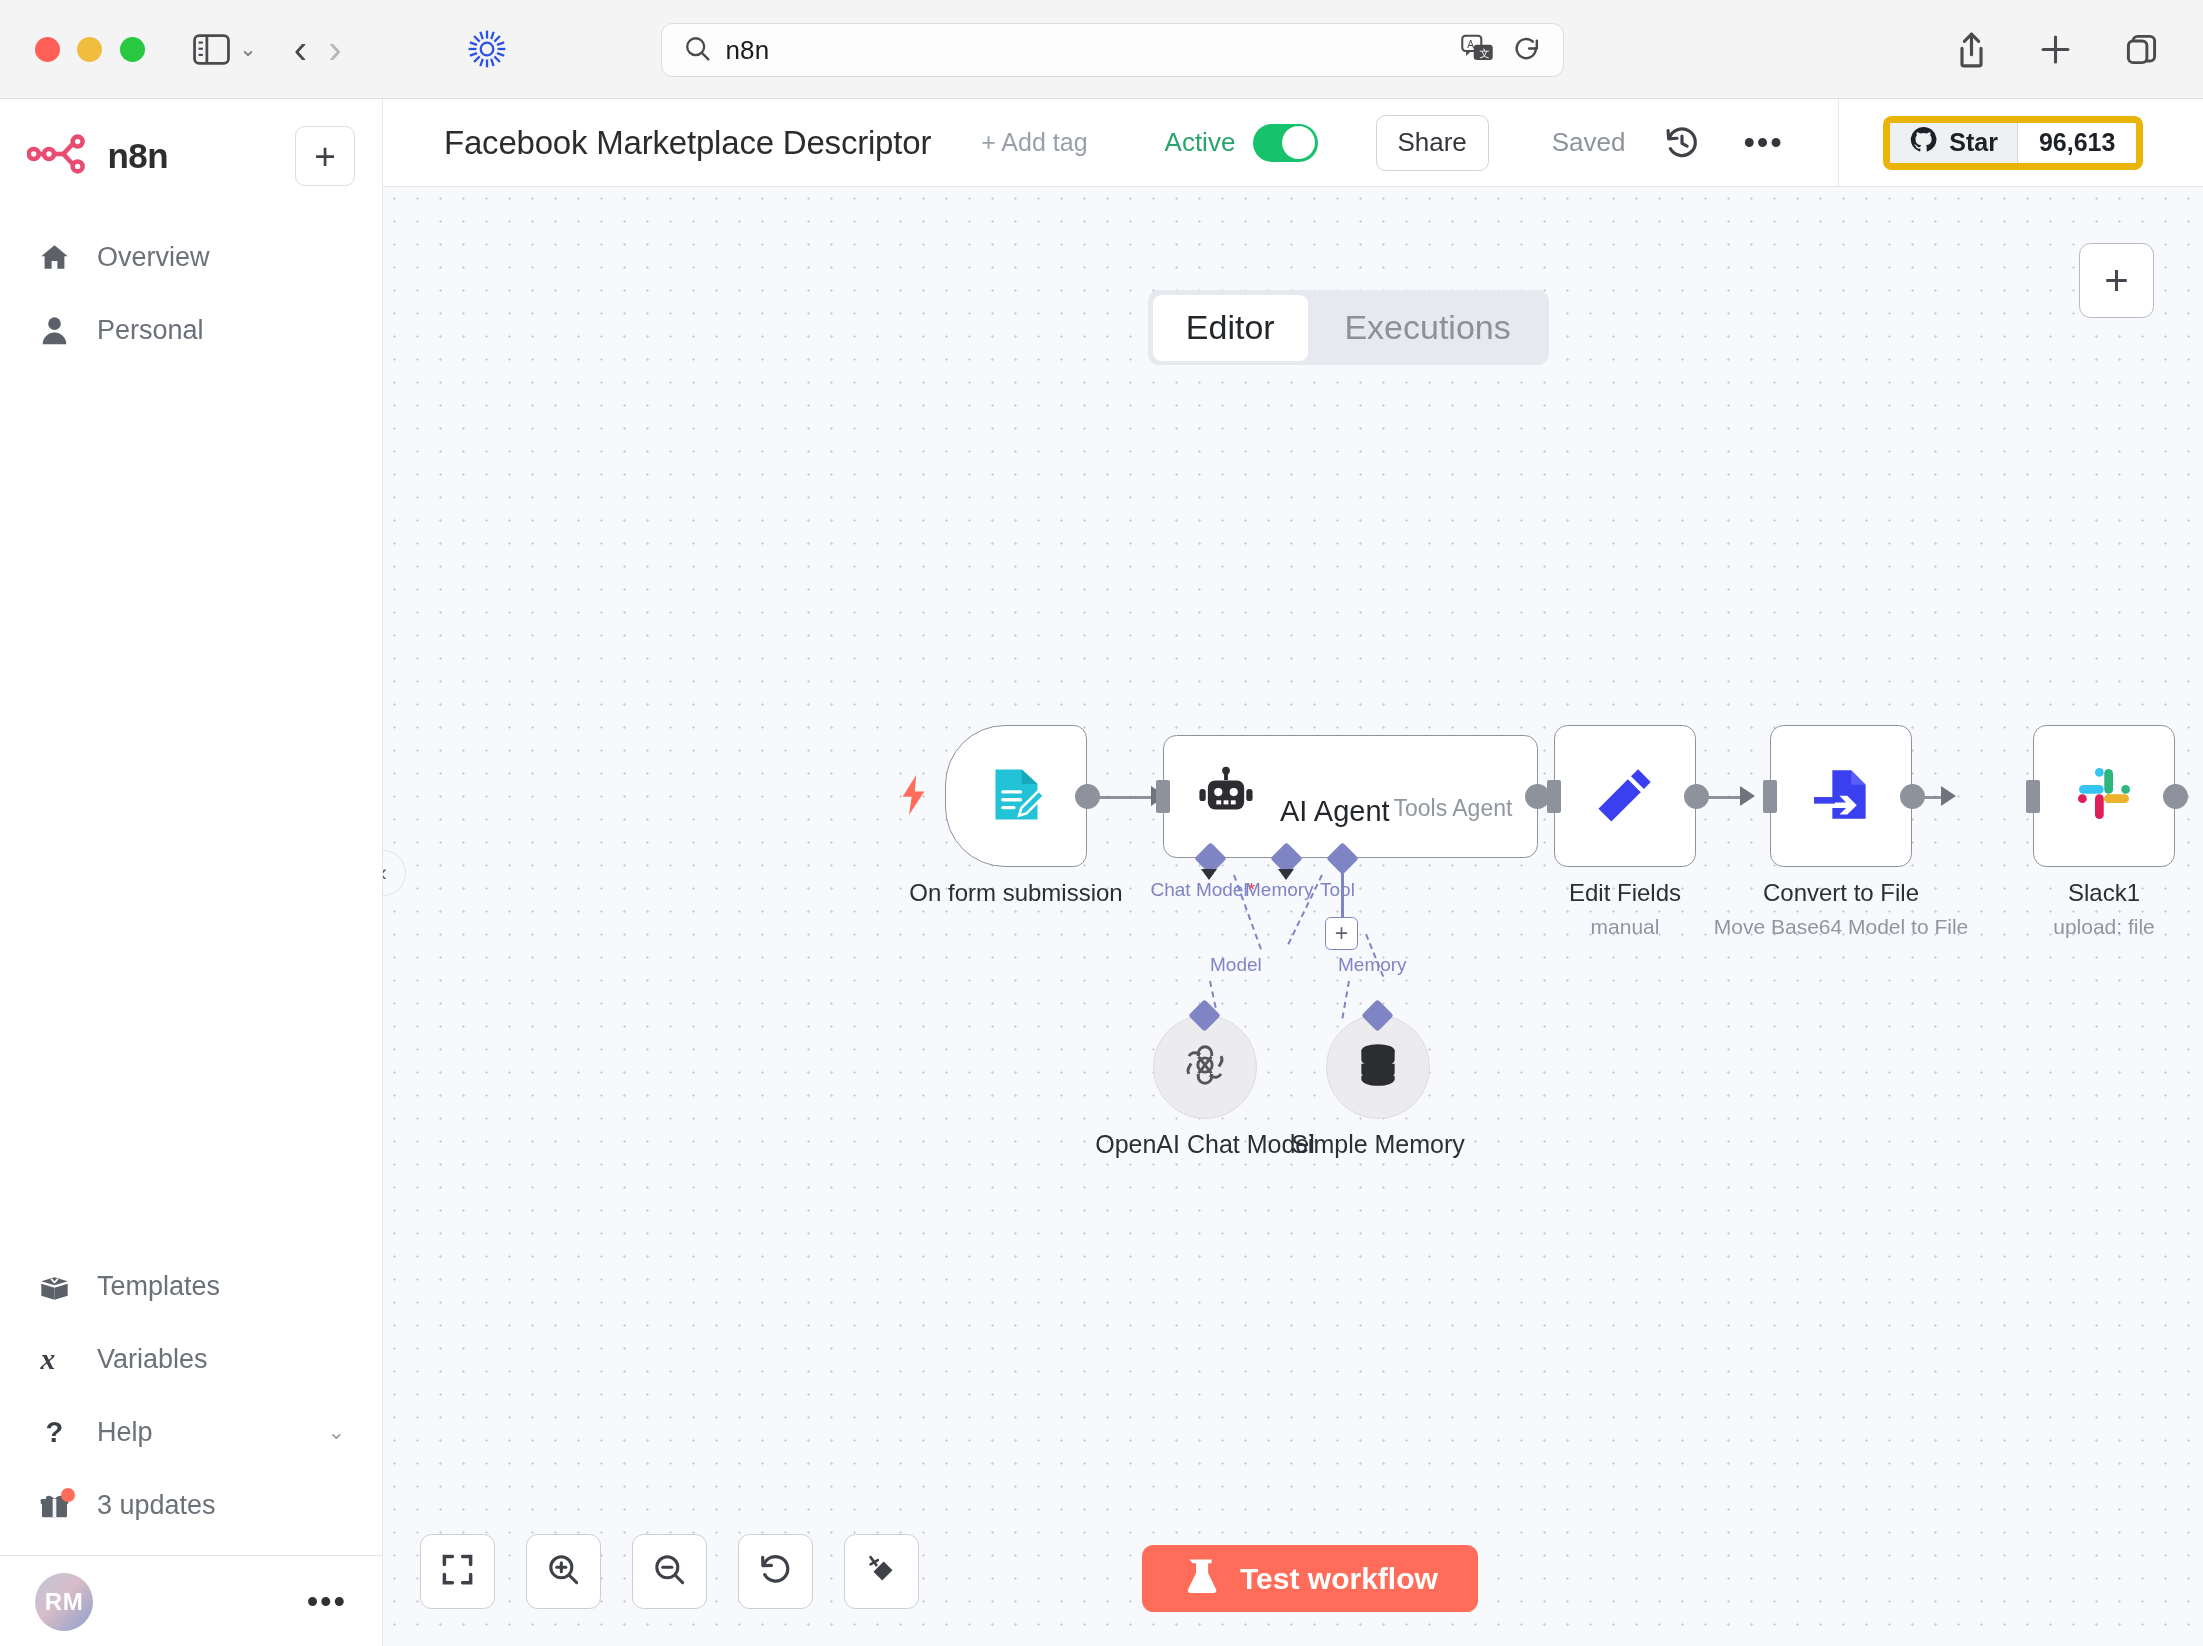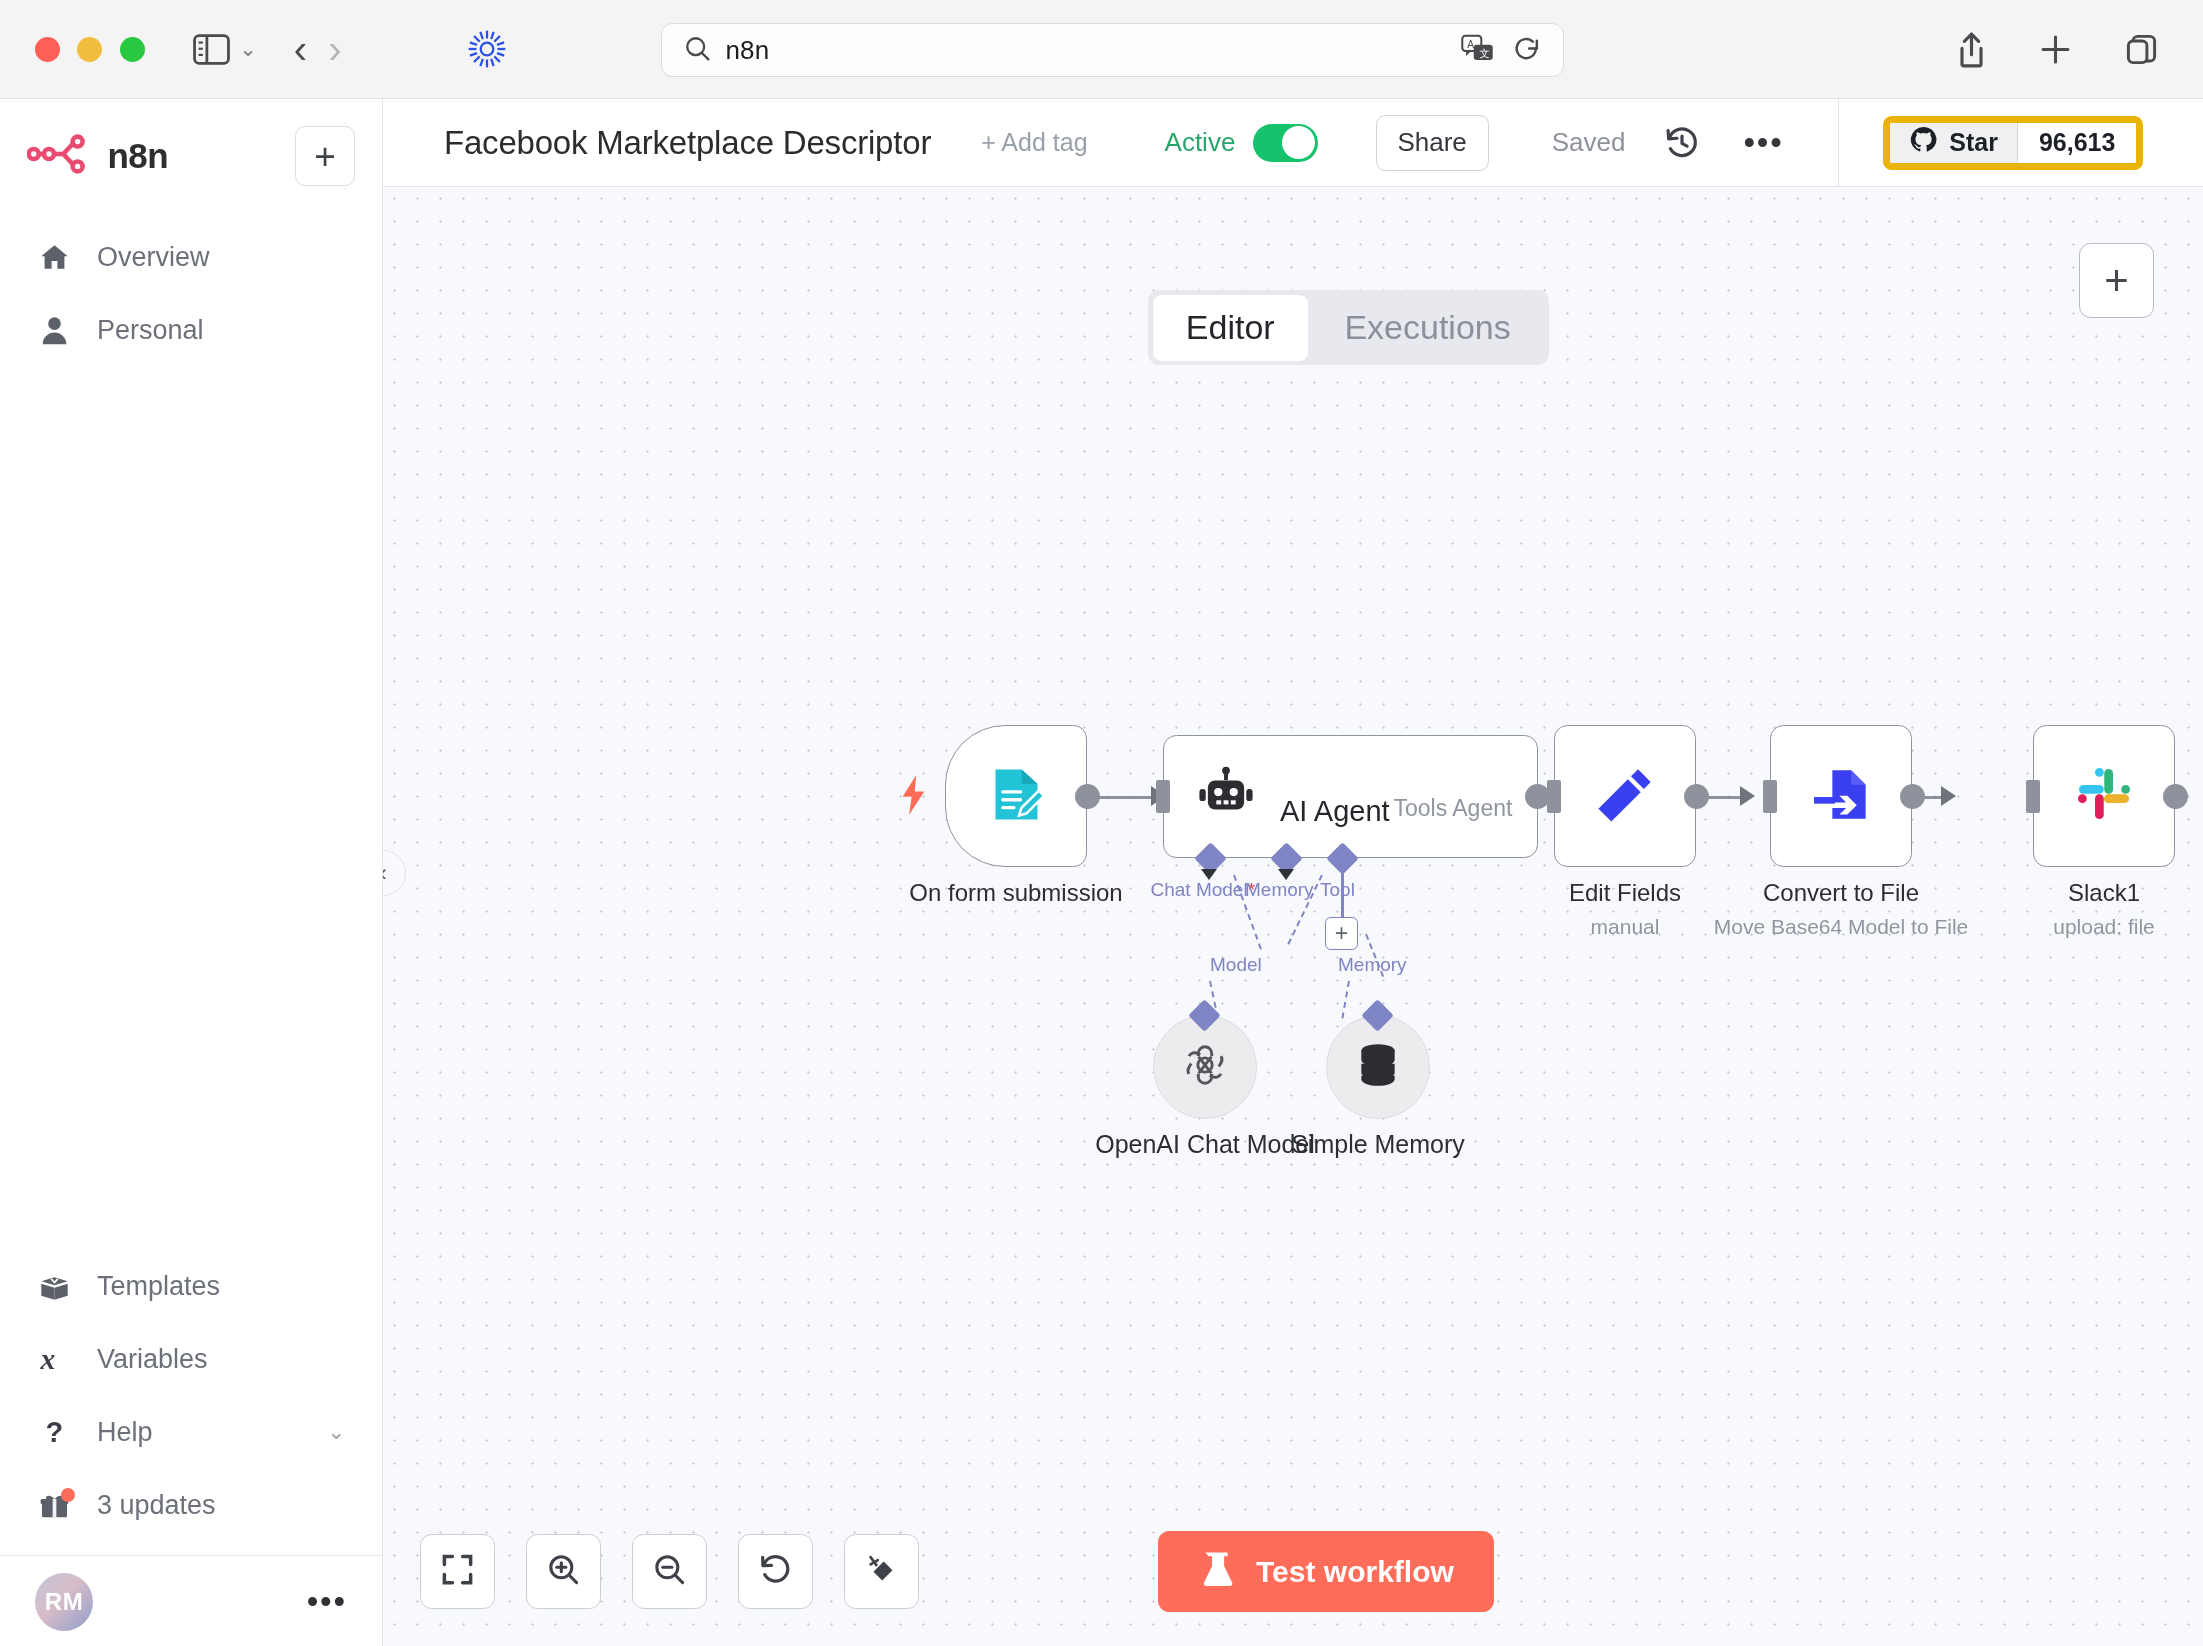--- a/index.html
+++ b/index.html
@@ -239,23 +239,23 @@
   .canvas-controls {
     position: absolute; left: 37px; bottom: 37px; display: flex; gap: 31px;
   }
   .ctrl-btn {
     width: 75px; height: 75px; background: #fff;
     border: 1px solid #ccced6; border-radius: 11.5px;
     display: flex; align-items: center; justify-content: center; color: #3e4148;
   }
   .test-btn {
     position: absolute; left: 759px; bottom: 34px;
-    height: 81px; padding: 0 40px; background: #ff6d5a; border-radius: 11.5px;
+    height: 67px; padding: 0 40px; background: #ff6d5a; border-radius: 11.5px;
     display: flex; align-items: center; gap: 21px;
-    color: #fff; font-size: 30px; font-weight: 600; margin-left: 16px;
+    color: #fff; font-size: 30px; font-weight: 600;
   }
 </style>
 </head>
 <body>
 
 <div class="browser-bar">
   <div class="traffic-lights">
     <div class="tl tl-red"></div>
     <div class="tl tl-yellow"></div>
     <div class="tl tl-green"></div>

